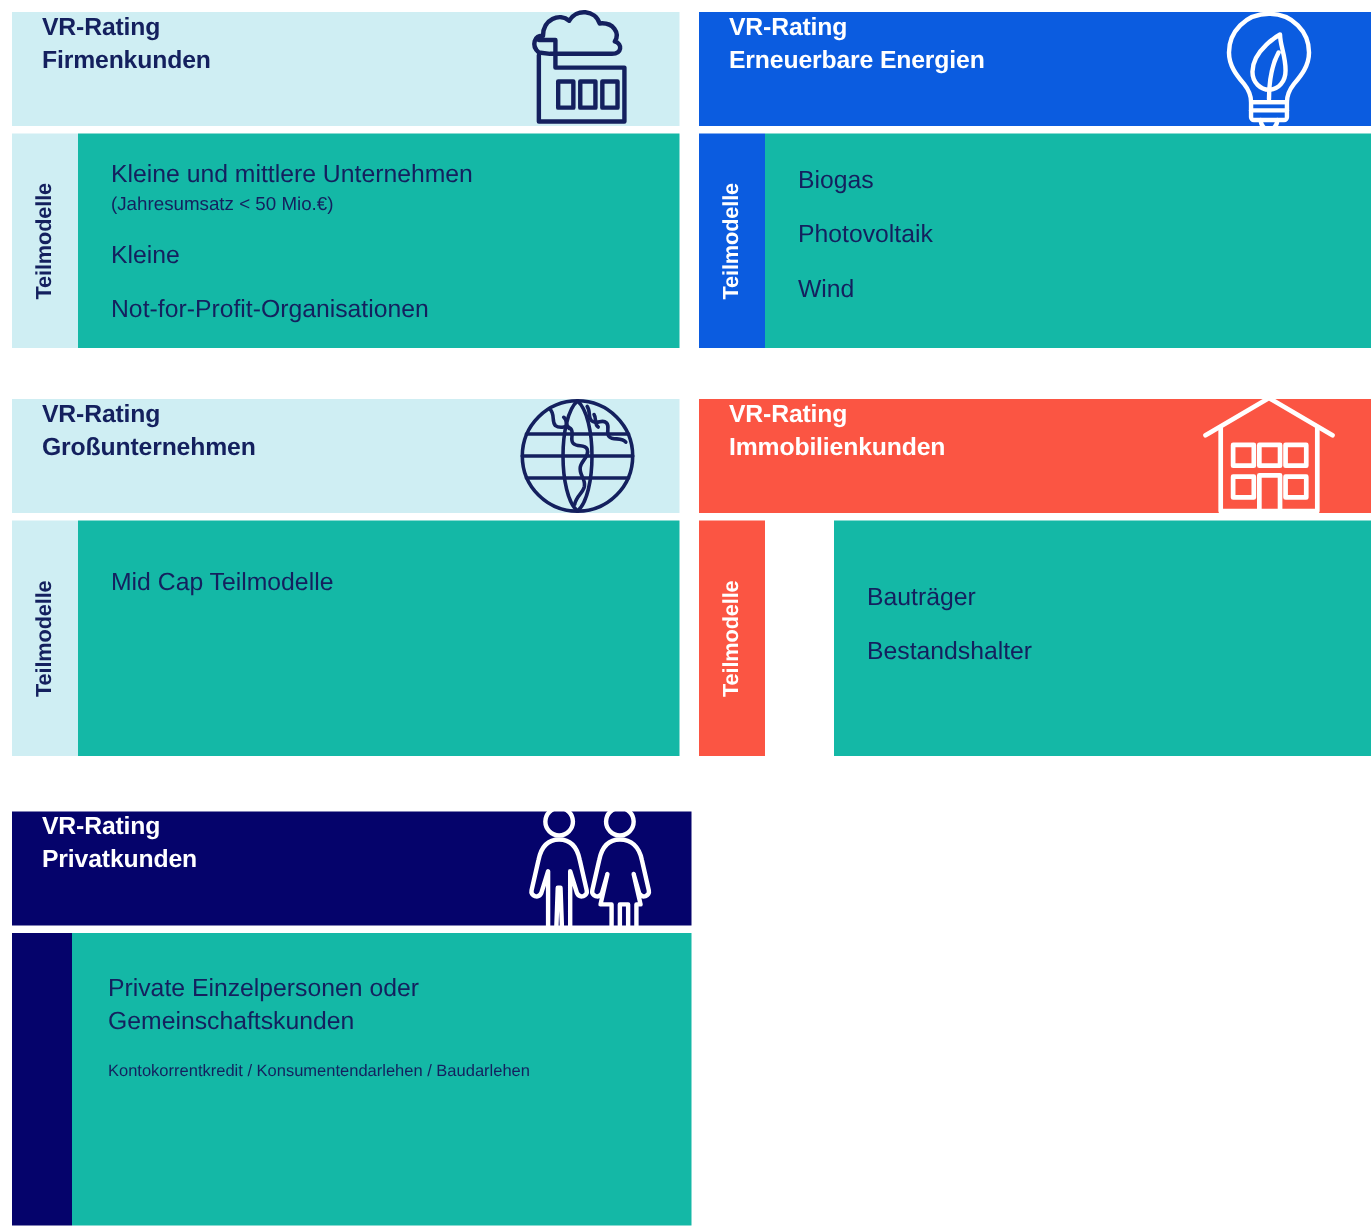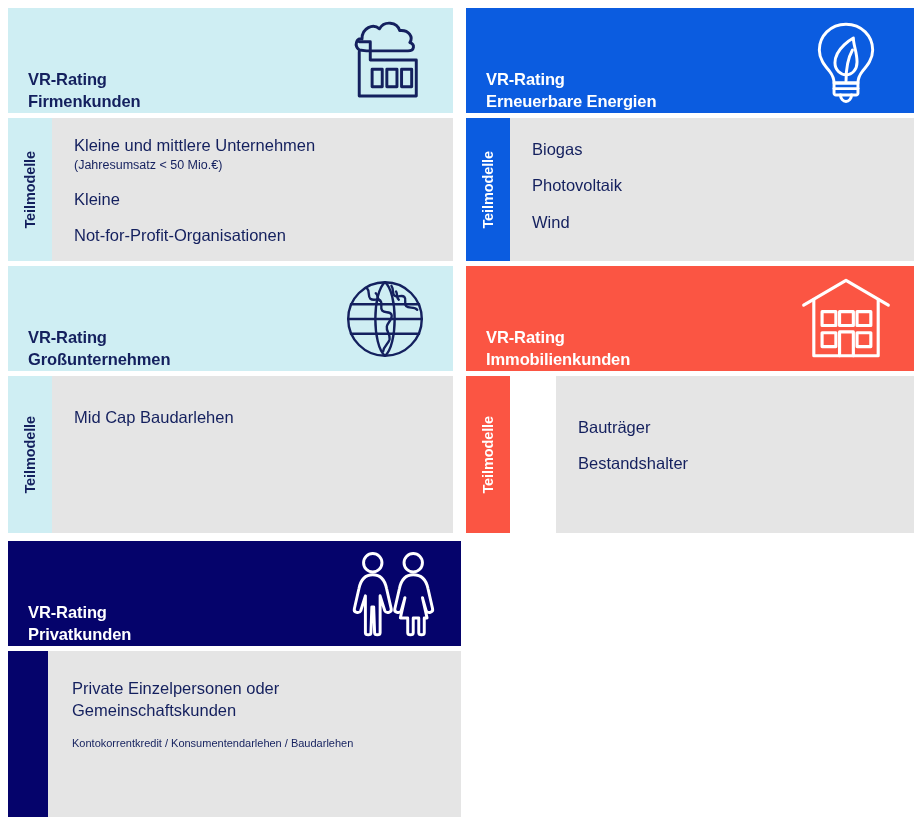--- a/index.html
+++ b/index.html
@@ -27,23 +27,23 @@
 
   
   .card {
     position: absolute;
     box-sizing: border-box;
   }
 
   .card-header {
     position: relative;
     box-sizing: border-box;
-    height: 105px;
+    height: 76px;
     display: flex;
-    align-items: flex-end;
+    align-items: flex-start;
     padding: 0 16px 0 20px;
   }
 
   .card-title {
     font-size: 16.5px;
     font-weight: bold;
     line-height: 1.32;
     letter-spacing: -0.1px;
     white-space: pre-line;
     margin: 0;
@@ -80,21 +80,21 @@
     transform: rotate(180deg);
     font-size: 14.5px;
     font-weight: bold;
     letter-spacing: -0.1px;
     line-height: 1;
     white-space: nowrap;
   }
 
   .body-content {
     flex: 1 1 auto;
-    background: #e5e5e5;
+    background: #14b8a6;
     box-sizing: border-box;
     padding: 20px 22px 18px 22px;
   }
 
   .item {
     font-size: 16.5px;
     line-height: 1.36;
     color: #14205e;
     margin: 0 0 14px 0;
     font-weight: 400;
@@ -229,21 +229,21 @@
           <path d="M62 20 C64 23 62 27 65 29"></path>
           <path d="M40 22 C43 24 41 28 44 30"></path>
         </svg>
       </span>
     </header>
     <div class="card-body">
       <div class="rail">
         <span class="rail-label">Teilmodelle</span>
       </div>
       <div class="body-content">
-        <p class="item">Mid Cap Baudarlehen</p>
+        <p class="item">Mid Cap Teilmodelle</p>
       </div>
     </div>
   </section>
 
   <section class="card theme-red" id="card-immobilien">
     <header class="card-header">
       <h2 class="card-title">VR-Rating
 Immobilienkunden</h2>
       <span class="card-icon">
         <svg viewBox="0 0 100 100" fill="none" stroke="#ffffff" stroke-width="3.4" stroke-linejoin="round" stroke-linecap="round">

